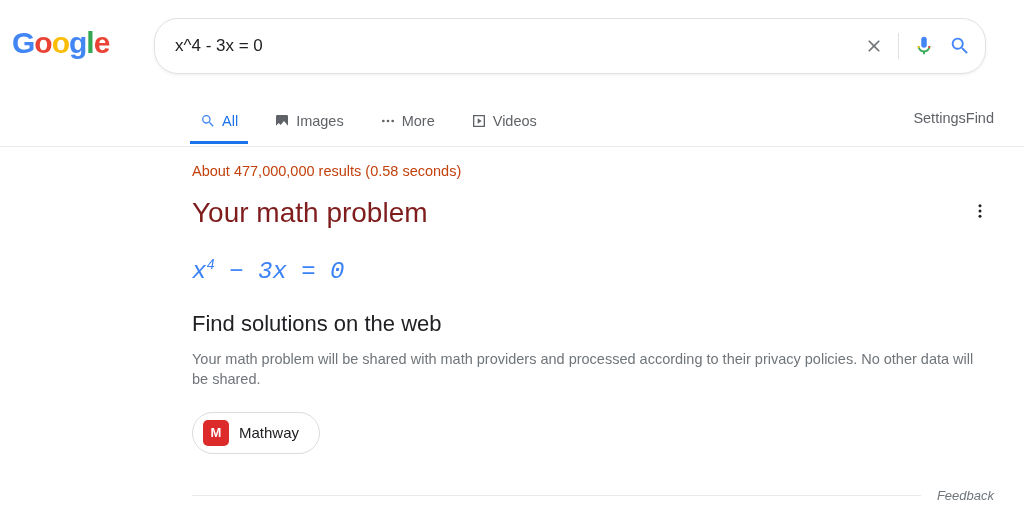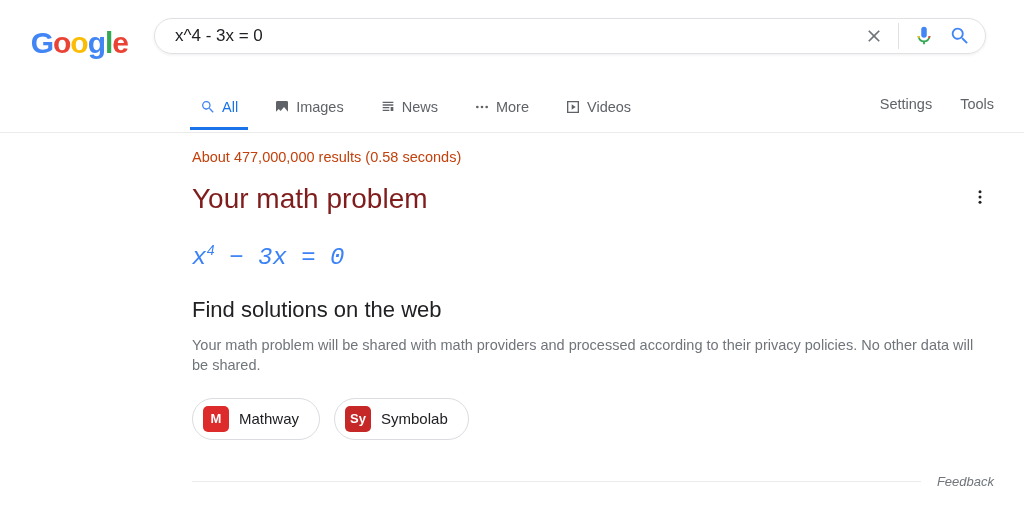--- a/index.html
+++ b/index.html
@@ -12,39 +12,39 @@
     color: #202124;
   }
   .top {
     display: flex;
     align-items: flex-start;
     padding: 18px 0 0 12px;
   }
   .logo {
     width: 142px;
     padding: 8px 26px 0 0;
-    text-align: right;
+    text-align: left;
   }
   .logo span.g1 { color:#4285F4; }
   .logo span.o1 { color:#EA4335; }
   .logo span.o2 { color:#FBBC05; }
   .logo span.g2 { color:#4285F4; }
   .logo span.l  { color:#34A853; }
   .logo span.e  { color:#EA4335; }
   .logo-text {
     font-family: "Product Sans", arial, sans-serif;
     font-size: 30px;
     font-weight: 600;
     letter-spacing: -1px;
   }
   .searchbar {
     display: flex;
     align-items: center;
     width: 832px;
-    height: 36px;
+    height: 56px;
     border: 1px solid #dfe1e5;
     border-radius: 24px;
     padding: 0 14px 0 20px;
     box-shadow: 0 1px 3px rgba(32,33,36,.08);
     gap: 20px;
   }
   .searchbar input {
     flex: 1;
     border: none;
     outline: none;
@@ -74,21 +74,21 @@
     display:flex;
     align-items:flex-start;
     gap:6px;
     padding: 14px 10px 12px 10px;
     margin-right: 16px;
     cursor:pointer;
     border-bottom: 3px solid transparent;
   }
   .tab.active { color:#1a73e8; border-bottom-color:#1a73e8; }
   .tab svg { width:16px; height:16px; }
-  .tabs-right { margin-left:auto; display:flex; gap:28px; padding-bottom:20px; padding-top:14px;}
+  .tabs-right { margin-left:auto; display:flex; padding-bottom:20px; padding-top:14px;}
   .tabs-right span { cursor:pointer; }
 
   .content { padding: 16px 30px 0 192px; }
   .result-stats { color:#c2410c; font-size:14.5px; }
 
   .card {
     margin-top: 18px;
     position: relative;
   }
   .card-title {
@@ -209,42 +209,36 @@
       <span>All</span>
     </div>
     <div class="tab">
       <svg viewBox="0 0 24 24" fill="currentColor">
           <path d="M21 19V5a2 2 0 0 0-2-2H5a2 2 0 0 0-2 2v14l4-4 3 3 5-6 6 7z"></path>
         </svg>
       <span>Images</span>
     </div>
     <div class="tab">
       <svg viewBox="0 0 24 24" fill="currentColor">
-          <path d="M4 4h16v2H4zm0 4h16v2H4zm0 4h10v2H4zm0 4h10v2H4zm12-4h4v6h-4z"></path>
-        </svg>
-      <span>News</span>
-    </div>
-    <div class="tab">
-      <svg viewBox="0 0 24 24" fill="currentColor">
           <circle cx="5" cy="12" r="2"></circle>
           <circle cx="12" cy="12" r="2"></circle>
           <circle cx="19" cy="12" r="2"></circle>
         </svg>
       <span>More</span>
     </div>
     <div class="tab">
       <svg viewBox="0 0 24 24" fill="currentColor">
           <path d="M4 4h16v16H4z" fill="none" stroke="currentColor" stroke-width="2"></path>
           <path d="M10 8l6 4-6 4z"></path>
         </svg>
       <span>Videos</span>
     </div>
     <div class="tabs-right">
       <span>Settings</span>
-      <span>Tools</span>
+      <span>Find</span>
     </div>
   </div>
 </div>
 
 <div class="content">
   <div class="result-stats">About 477,000,000 results (0.58 seconds)</div>
 
   <div class="card">
     <div class="card-more">
       <svg viewBox="0 0 24 24" width="18" height="18" fill="currentColor">
@@ -255,23 +249,19 @@
     </div>
     <div class="card-title">Your math problem</div>
     <div class="math" id="math-eq">x<sup>4</sup> − 3x = 0</div>
     <div class="sub-title">Find solutions on the web</div>
     <div class="disclaimer">Your math problem will be shared with math providers and processed according to their privacy policies. No other data will be shared.</div>
     <div class="chips">
       <div class="chip">
         <span class="chip-icon mw">M</span>
         <span>Mathway</span>
       </div>
-      <div class="chip">
-        <span class="chip-icon sy">Sy</span>
-        <span>Symbolab</span>
-      </div>
     </div>
     <div class="footer-row">
       <div class="footer-line"></div>
       <span class="feedback">Feedback</span>
     </div>
   </div>
 </div>
 
 </body></html>

